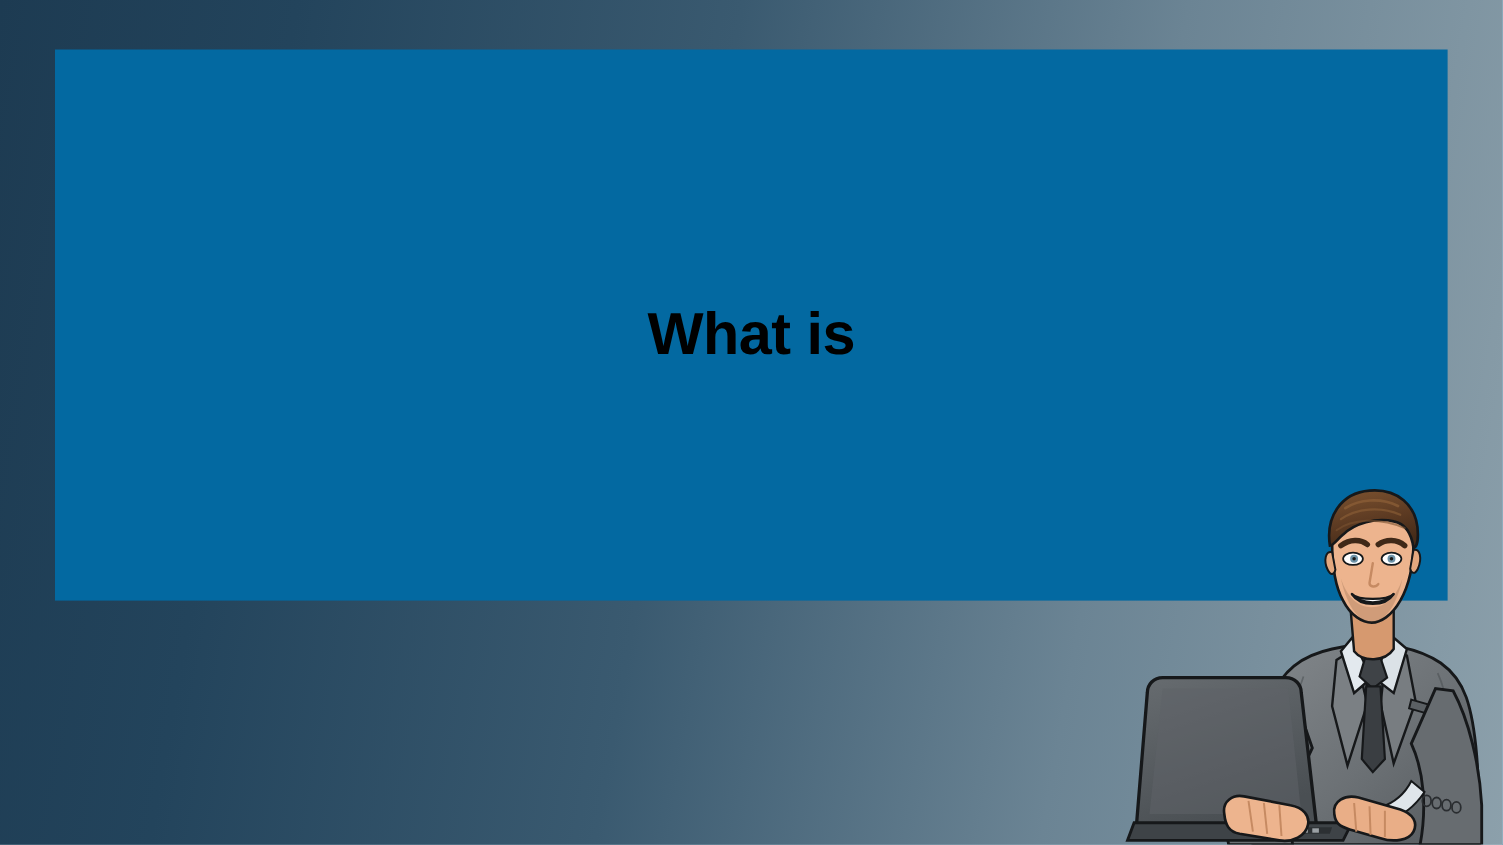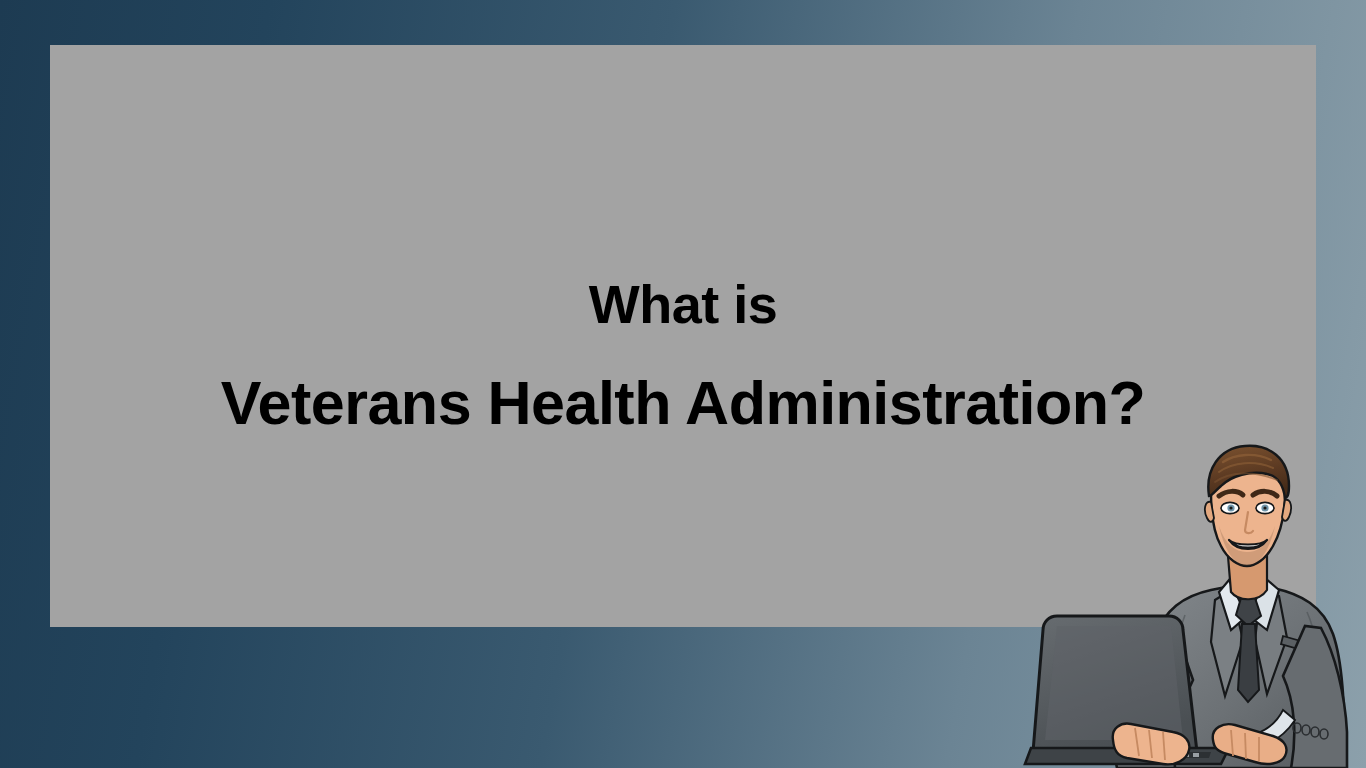--- a/index.html
+++ b/index.html
@@ -19,22 +19,22 @@
   #slide-root {
     position: absolute;
     inset: 0;
   }
 
   #content-panel {
     position: absolute;
     left: 50px;
     top: 45px;
     width: 1266px;
-    height: 582px;
-    background: #a3a3a3;
+    height: 501px;
+    background: #0369a1;
     overflow: visible;
   }
 
   
   #title-block {
     position: absolute;
     left: 0;
     top: 232px;
     width: 1266px;
     text-align: center;
@@ -75,21 +75,20 @@
 </style>
 </head>
 <body>
 
 <div id="slide-root">
 
   <div id="content-panel">
 
     <div id="title-block">
       <div id="title-line-1">What is</div>
-      <div id="title-line-2">Veterans Health Administration?</div>
     </div>
 
   </div>
 
   <div id="presenter-figure">
     <svg viewBox="0 0 360 328" xmlns="http://www.w3.org/2000/svg" shape-rendering="geometricPrecision">
       <defs>
         <linearGradient id="suitGrad" x1="0" y1="0" x2="1" y2="1">
           <stop offset="0%" stop-color="#83888c"></stop>
           <stop offset="55%" stop-color="#6c7175"></stop>

